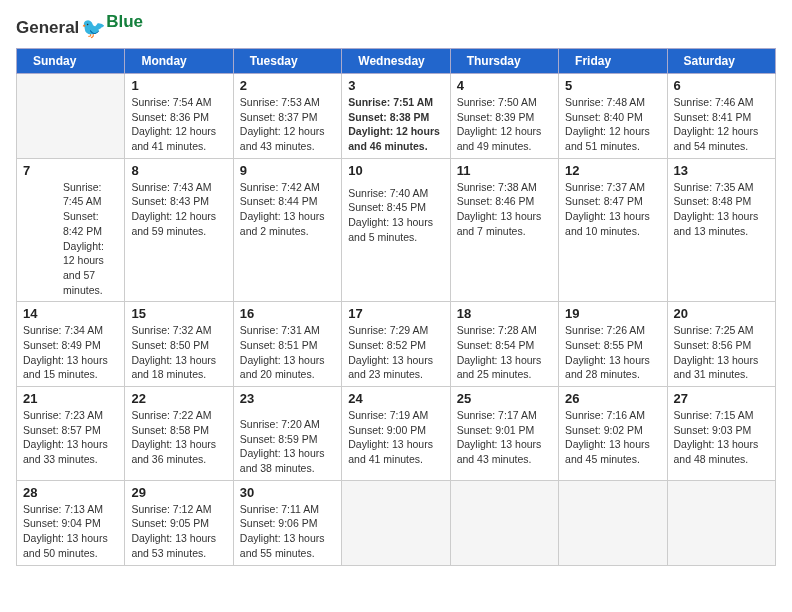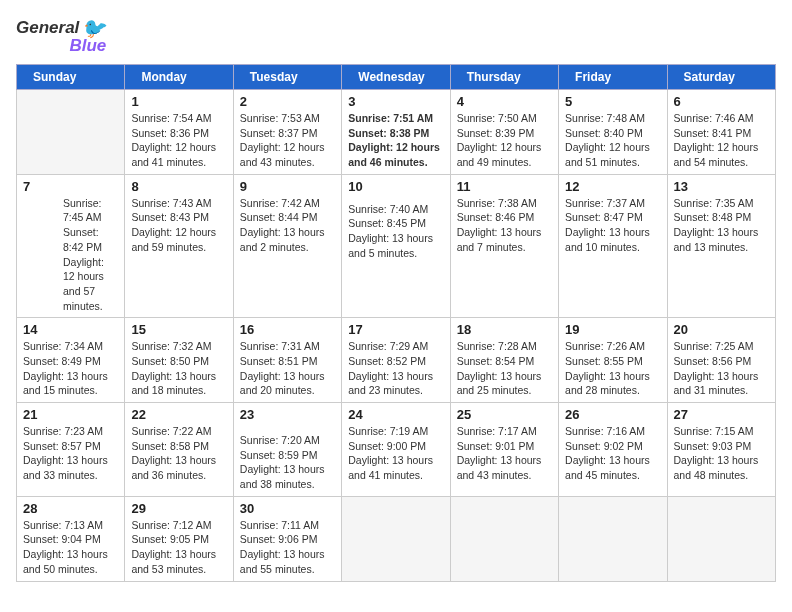--- a/index.html
+++ b/index.html
@@ -67,26 +67,26 @@
       font-size: 10.5px;
       color: #333;
       line-height: 1.4;
     }
   </style>
 </head>
 <body>
 
 <div class="header-area">
   <div class="logo">
-    <div style="display:flex;flex-direction:column;align-items:flex-end;font-style:italic;">
+    <div style="display:flex;flex-direction:row;align-items:flex-start;">
       <div style="display:flex;align-items:center;gap:2px;">
         <span style="font-size:17px;font-weight:bold;color:#333;">General</span>
         <span style="color:#2266cc;font-size:20px;">🐦</span>
       </div>
-      <span style="font-size:17px;font-weight:bold;color:#8b5cf6;margin-top:-4px;">Blue</span>
+      <span style="font-size:17px;font-weight:bold;color:#15803d;margin-top:-4px;">Blue</span>
     </div>
   </div>
   <div class="title-area">
     <div class="month-title"></div>
     <div class="location-title"></div>
   </div>
 </div>
 
 <table class="calendar">
   <thead>

